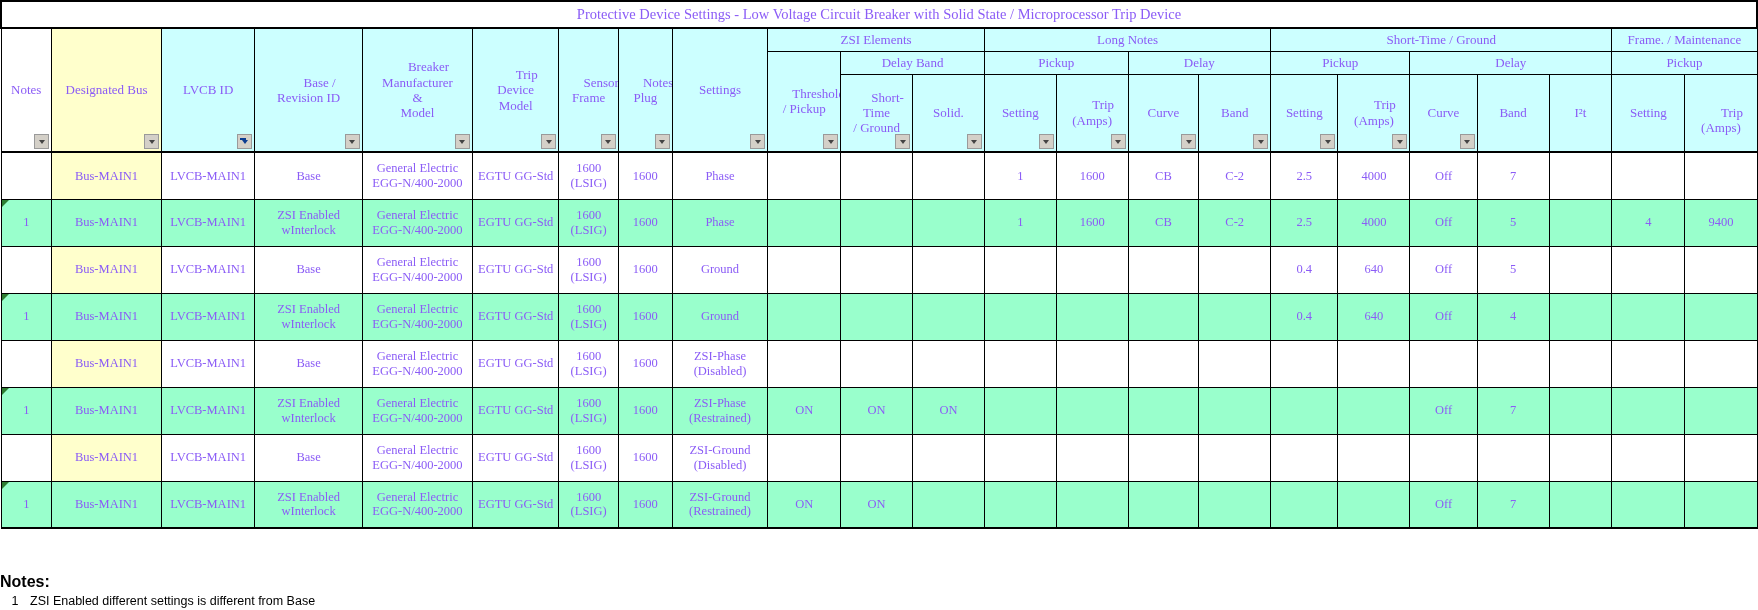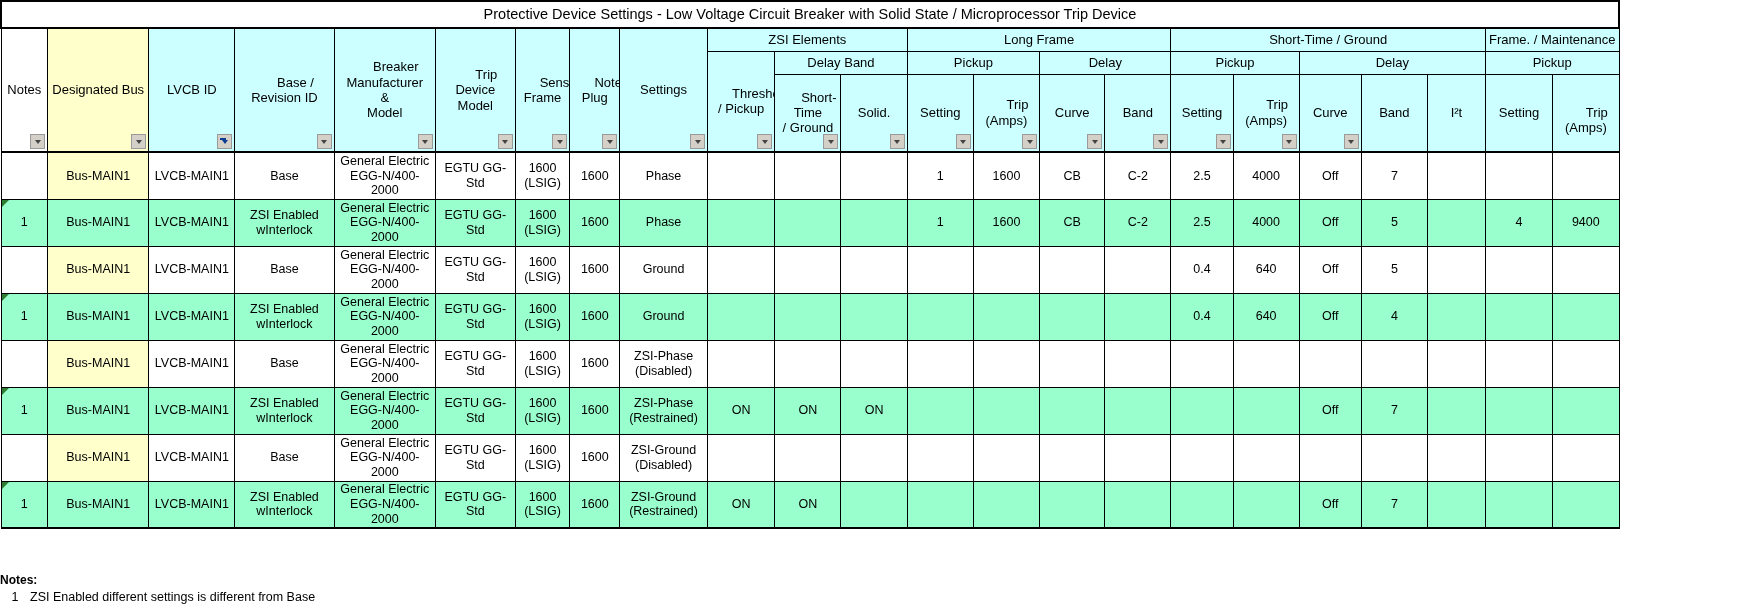--- a/index.html
+++ b/index.html
@@ -10,23 +10,24 @@
   }
   #root {
     width: 1758px; height: 610px;
     position: relative;
     overflow: hidden;
   }
 
   table.grid {
     border-collapse: collapse;
     table-layout: fixed;
-    width: 1620px;
+    width: 1758px;
     font-size: 12.5px;
-    color: #000000;
+    color: #8b5cf6;
+    font-family: Liberation Serif, serif;
   }
   table.grid td, table.grid th {
     border: 1px solid #000;
     padding: 0 2px;
     text-align: center;
     vertical-align: middle;
     font-weight: normal;
     overflow: hidden;
     line-height: 1.18;
   }
@@ -109,21 +110,21 @@
   }
 
   .two-line { white-space: pre-line; margin-left: 22px; }
 
   
   .notes-block {
     margin-top: 10px;
     font-size: 12.5px;
     color: #000;
   }
-  .notes-title { font-weight: bold; font-size: 12px; margin-top: 44px; }
+  .notes-title { font-weight: bold; font-size: 16px; margin-top: 44px; }
   .notes-row { display: flex; margin-top: 3px; }
   .notes-num { width: 30px; text-align: center; }
   .notes-text { }
 </style>
 </head>
 <body>
 
 <div id="root">
 
   <table class="grid">
@@ -205,21 +206,21 @@
           <span class="filter-btn"><span class="arr"></span></span>
         </td>
         <td rowspan="3" class="hdr-leaf">
           <span>Settings</span>
           <span class="filter-btn">
               <span class="arr"></span>
             </span>
         </td>
 
         <td colspan="3">ZSI Elements</td>
-        <td colspan="4">Long Frame</td>
+        <td colspan="4">Long Notes</td>
         <td colspan="5">Short-Time / Ground</td>
         <td colspan="2">Frame. / Maintenance</td>
       </tr>
 
       <tr class="hdr hdr-g2">
         <td rowspan="2" class="hdr-leaf two-line">
           <span class="two-line">Threshold
 / Pickup</span>
           <span class="filter-btn"><span class="arr"></span></span>
         </td>

